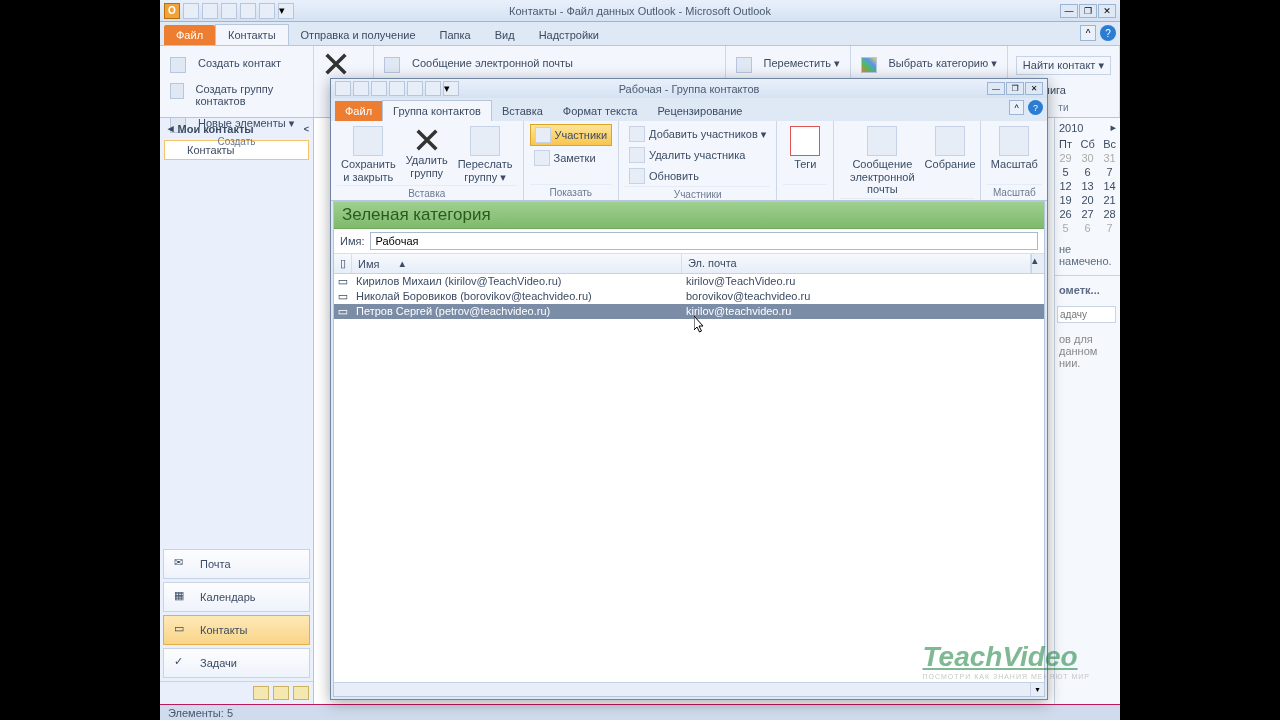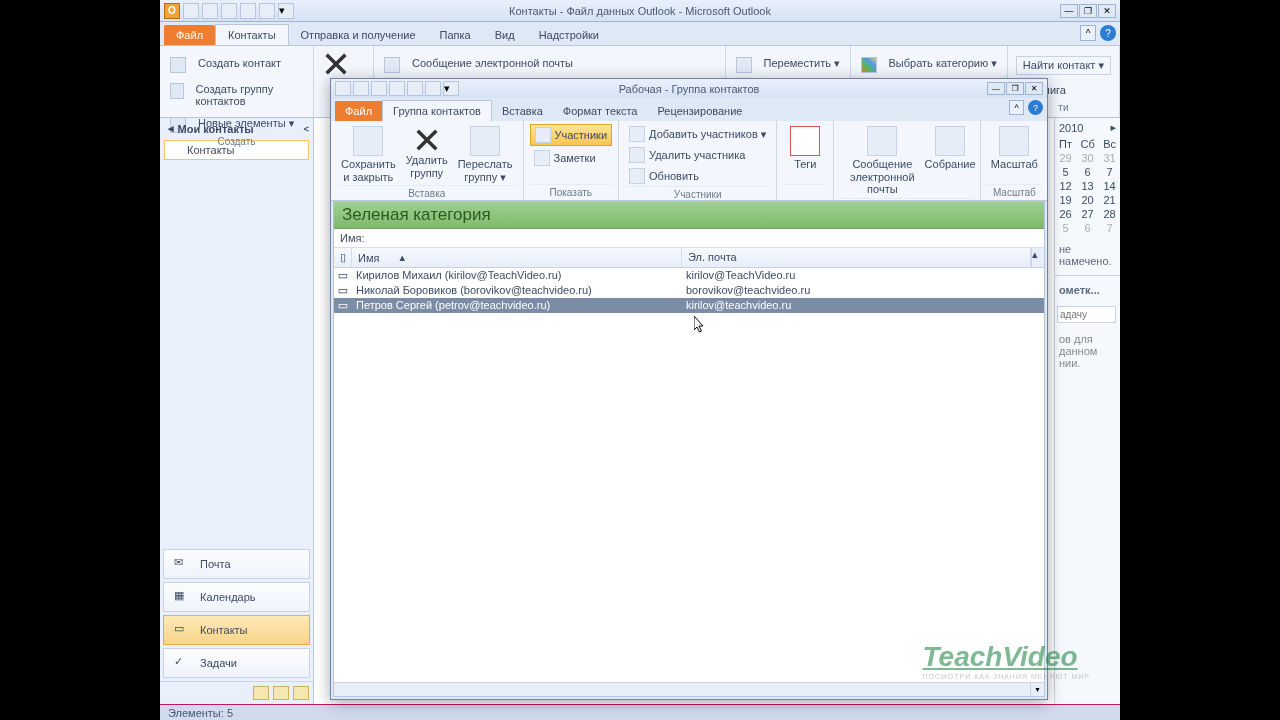--- a/index.html
+++ b/index.html
@@ -399,20 +399,21 @@
             </div>
           </div>
         <div class="mgrp-label">Масштаб</div>
       </div>
     </div>
 
     <div class="m-body">
       <div class="catbar">Зеленая категория</div>
       <div class="namerow">
         <label>Имя:</label>
+        <input value="Рабочая" style="">
       </div>
       <div class="grid-head">
         <div class="gh icon">▯</div>
         <div class="gh name">
             <span>Имя</span> 
             <span>▴</span>
           </div>
         <div class="gh email">Эл. почта</div>
         <div class="sb">▴</div>
       </div>

